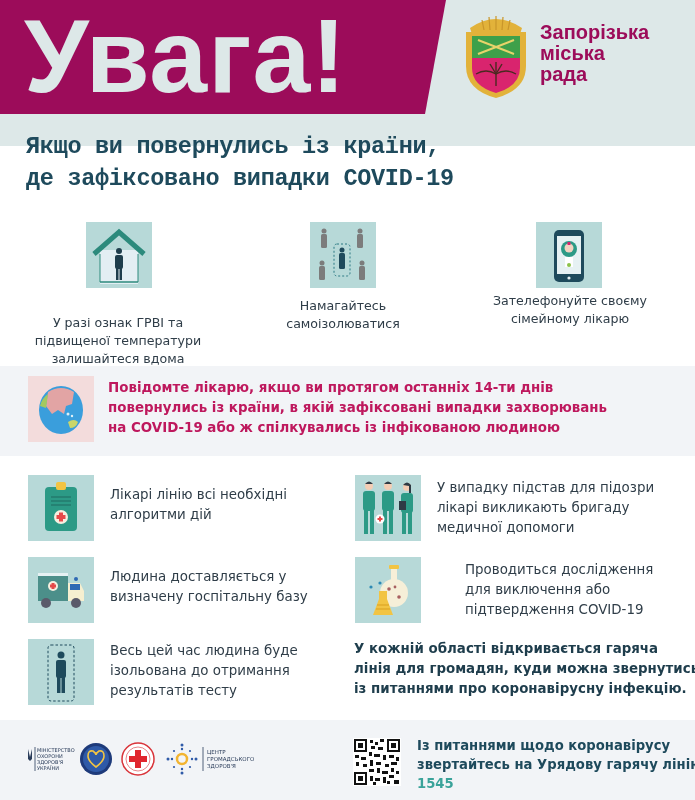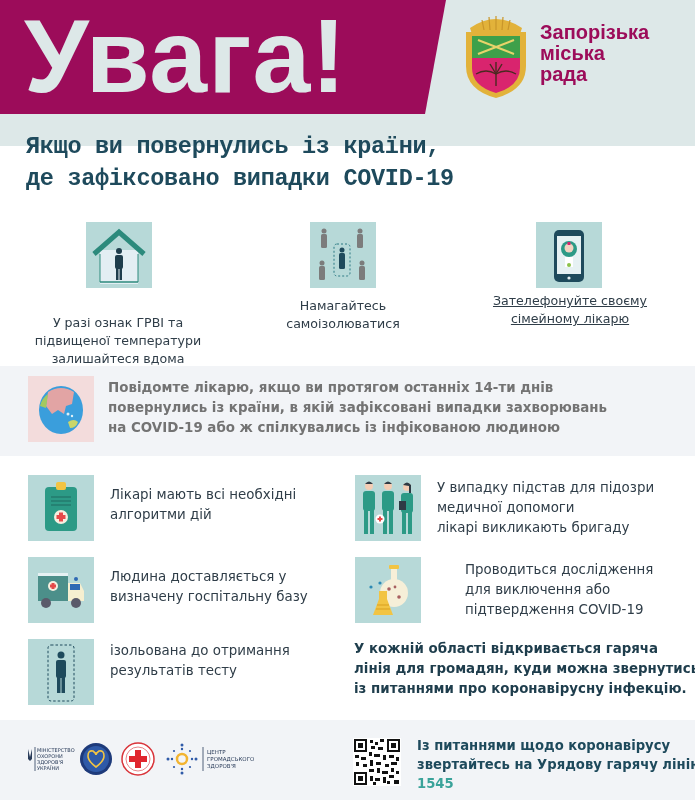--- a/index.html
+++ b/index.html
@@ -23,21 +23,21 @@
   .subtitle div { white-space: nowrap; }
 
   
   .tile { position: absolute; width: 66px; height: 66px; background: #b7d9d8; }
   .tile svg { width: 100%; height: 100%; display: block; }
   .cap { position: absolute; text-align: center; font-size: 12.6px; line-height: 18px; color: #2f3d48; white-space: nowrap; }
 
   
   .band { position: absolute; left: 0; top: 366px; width: 695px; height: 90px; background: #f2f4f7; }
   .band-icon { position: absolute; left: 28px; top: 376px; width: 66px; height: 66px; background: #f3dcdc; }
-  .band-text { position: absolute; left: 108px; top: 378px; font-size: 13.4px; line-height: 20px; color: #737373; font-weight: 600; }
+  .band-text { position: absolute; left: 108px; top: 378px; font-size: 13.4px; line-height: 20px; color: #be185d; font-weight: 600; }
   .band-text div { white-space: nowrap; }
 
   
   .step-icon { position: absolute; width: 66px; height: 66px; background: #b7d9d8; }
   .step-icon svg { width: 100%; height: 100%; display: block; }
   .step-text { position: absolute; font-size: 13.4px; line-height: 20px; color: #2f3d48; }
   .step-text div { white-space: nowrap; }
   .hotline-note { position: absolute; left: 354px; top: 639px; font-size: 13.4px; line-height: 20px; color: #1e3d4c; font-weight: 700; }
   .hotline-note div { white-space: nowrap; }
 
@@ -136,21 +136,21 @@
     <rect x="18" y="8" width="30" height="52" rx="5" fill="#1e4a5c"></rect>
     <rect x="21" y="14" width="24" height="38" fill="#e6f1f3"></rect>
     <circle cx="33" cy="27" r="8" fill="#2c9a86"></circle>
     <circle cx="33" cy="26" r="4.5" fill="#f3d3c2"></circle>
     <rect x="31.5" y="20" width="3" height="3" fill="#d9246e"></rect>
     <rect x="29" y="35" width="8" height="10" fill="#ffffff"></rect>
     <circle cx="33" cy="43" r="2" fill="#8cc24a"></circle>
     <circle cx="33" cy="56" r="1.6" fill="#e6f1f3"></circle>
   </svg>
 </div>
-<div class="cap" style="left:478px;width:184px;top:292px;text-decoration:underline;">
+<div class="cap" style="left:478px;width:184px;top:292px;">
   <div>Зателефонуйте своєму</div>
   <div>сімейному лікарю</div>
 </div>
 
 <div class="band"></div>
 <div class="band-icon">
   <svg viewBox="0 0 66 66" width="66" height="66">
     <ellipse cx="33" cy="34" rx="22" ry="24" fill="#3a9edc"></ellipse>
     <path d="M20 16 Q33 8 46 16 L44 28 L38 30 L36 38 L30 34 L24 38 L18 30 Z" fill="#e2a4a4"></path>
     <path d="M12 30 Q14 22 20 18 L18 32 Z" fill="#a3c960"></path>
@@ -173,21 +173,21 @@
         <line x1="23" y1="22" x2="43" y2="22"></line>
         <line x1="23" y1="26" x2="43" y2="26"></line>
         <line x1="23" y1="30" x2="43" y2="30"></line>
       </g>
     <circle cx="33" cy="42" r="7" fill="#f6efe0"></circle>
     <rect x="31" y="37.5" width="4" height="9" fill="#e54a4a"></rect>
       <rect x="28.5" y="40" width="9" height="4" fill="#e54a4a"></rect>
   </svg>
 </div>
 <div class="step-text" style="left:110px;top:485px;">
-  <div>Лікарі мають всі необхідні</div>
+  <div>Лікарі лінію всі необхідні</div>
   <div>алгоритми дій</div>
 </div>
 
 <div class="step-icon" style="left:28px;top:557px;">
   <svg viewBox="0 0 66 66">
     <rect x="10" y="18" width="30" height="26" fill="#4c8f8a"></rect>
     <rect x="10" y="16" width="30" height="3" fill="#e6f1f3"></rect>
     <path d="M40 26 L52 26 L56 34 L56 44 L40 44 Z" fill="#f6efd0"></path>
     <rect x="42" y="27" width="10" height="6" fill="#2f6ab4"></rect>
     <circle cx="48" cy="22" r="2" fill="#2f6ab4"></circle>
@@ -206,20 +206,21 @@
 <div class="step-icon" style="left:28px;top:639px;">
   <svg viewBox="0 0 66 66">
     <rect x="20" y="6" width="26" height="56" rx="3" fill="none" stroke="#1e4a5c" stroke-width="1" stroke-dasharray="2.5 2"></rect>
     <circle cx="33" cy="16" r="3.5" fill="#1e4a5c"></circle>
     <rect x="28" y="21" width="10" height="18" rx="2" fill="#1e4a5c"></rect>
     <rect x="29" y="38" width="3.5" height="16" fill="#1e4a5c"></rect>
     <rect x="33.5" y="38" width="3.5" height="16" fill="#1e4a5c"></rect>
   </svg>
 </div>
 <div class="step-text" style="left:110px;top:641px;">
+  <div>Весь цей час людина буде</div>
   <div>ізольована до отримання</div>
   <div>результатів тесту</div>
 </div>
 
 <div class="step-icon" style="left:355px;top:475px;">
   <svg viewBox="0 0 66 66">
     <g fill="#2c9a86">
       <rect x="8" y="16" width="12" height="20" rx="3"></rect>
         <rect x="9" y="35" width="4" height="24"></rect>
         <rect x="15" y="35" width="4" height="24"></rect>
@@ -241,22 +242,22 @@
         <path d="M48 10 Q52 5 56 10 L56 18 L54 18 L54 11 Z"></path>
       </g>
     <rect x="44" y="26" width="7" height="9" fill="#2f3a44"></rect>
     <circle cx="25" cy="44" r="4.5" fill="#ffffff"></circle>
     <rect x="24" y="41.5" width="2" height="5" fill="#e54a4a"></rect>
       <rect x="22.5" y="43" width="5" height="2" fill="#e54a4a"></rect>
   </svg>
 </div>
 <div class="step-text" style="left:437px;top:478px;">
   <div>У випадку підстав для підозри</div>
+  <div>лікарі викликають бригаду</div>
   <div>медичної допомоги</div>
-  <div>лікарі викликають бригаду</div>
 </div>
 
 <div class="step-icon" style="left:355px;top:557px;">
   <svg viewBox="0 0 66 66">
     <rect x="34" y="8" width="10" height="4" rx="1" fill="#f2c443"></rect>
     <rect x="36" y="12" width="6" height="12" fill="#f6efd8"></rect>
     <circle cx="39" cy="36" r="14" fill="#f6efd8"></circle>
     <circle cx="34" cy="32" r="1.8" fill="#a86060"></circle>
       <circle cx="44" cy="40" r="1.8" fill="#a86060"></circle>
       <circle cx="40" cy="30" r="1.4" fill="#a86060"></circle>

